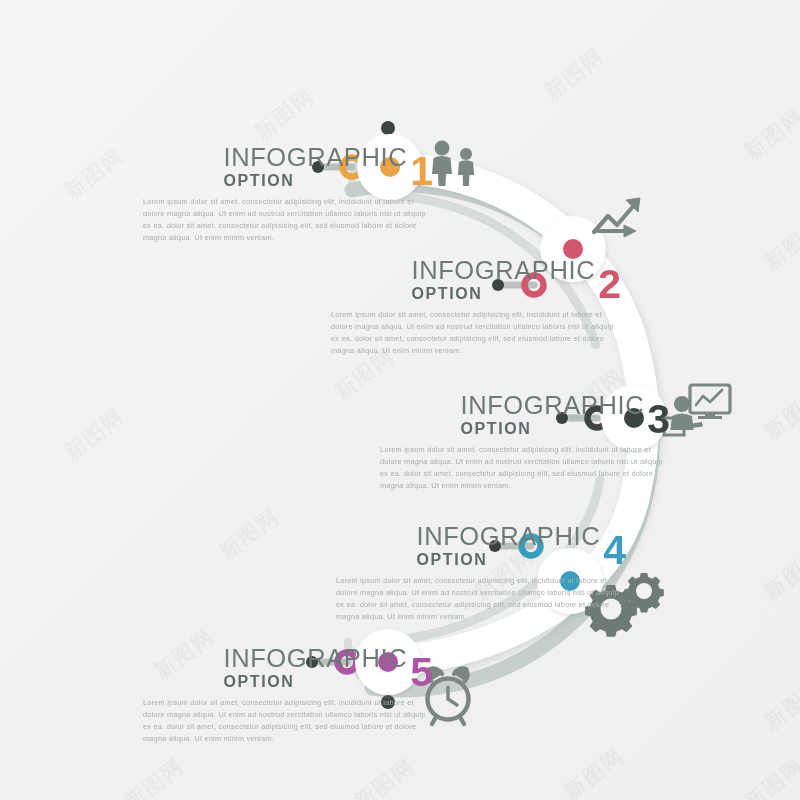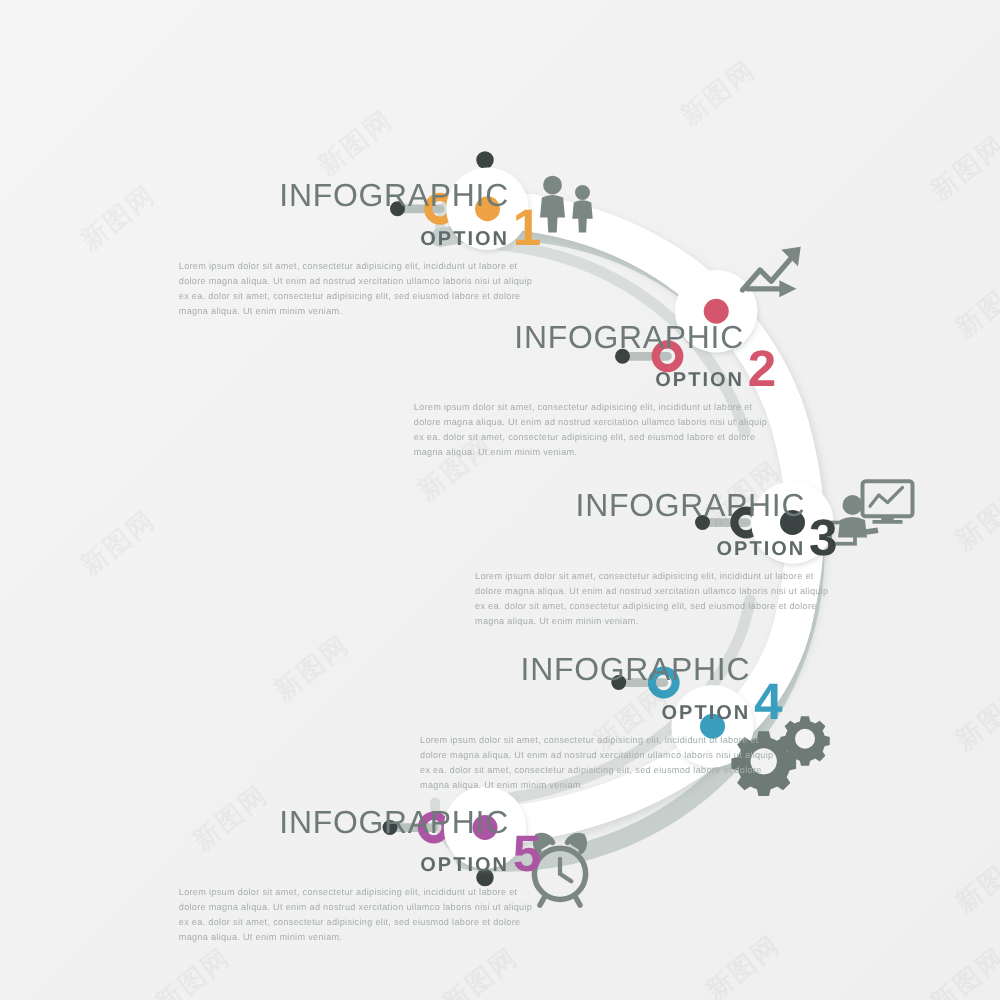--- a/index.html
+++ b/index.html
@@ -47,38 +47,37 @@
   .block .headline{
     display:flex;
     align-items:flex-end;
     justify-content:flex-end;
     line-height:1;
     white-space:nowrap;
   }
   .block .words{
     display:flex;
     flex-direction:column;
-    align-items:flex-end;
     justify-content:flex-end;
   }
   .ttl{
     font-size:25.5px;
     letter-spacing:0.6px;
     color:#6e7a78;
     font-weight:400;
     font-family:"Liberation Sans", sans-serif;
     line-height:1;
   }
   .sub{
     font-size:16px;
     letter-spacing:1.6px;
     color:#5f6b6a;
     font-weight:bold;
     line-height:1.05;
-    margin-top:13px;
+    margin-top:2px;
   }
   .num{
     font-size:41px;
     font-weight:bold;
     line-height:0.86;
     margin-left:3px;
     font-family:"Liberation Sans", sans-serif;
   }
   .body{
     margin-top:7px;

